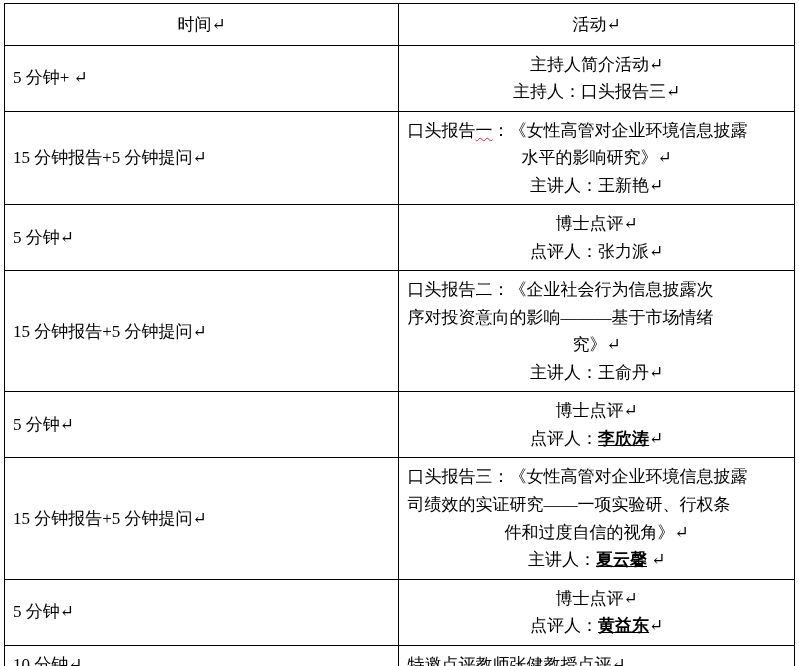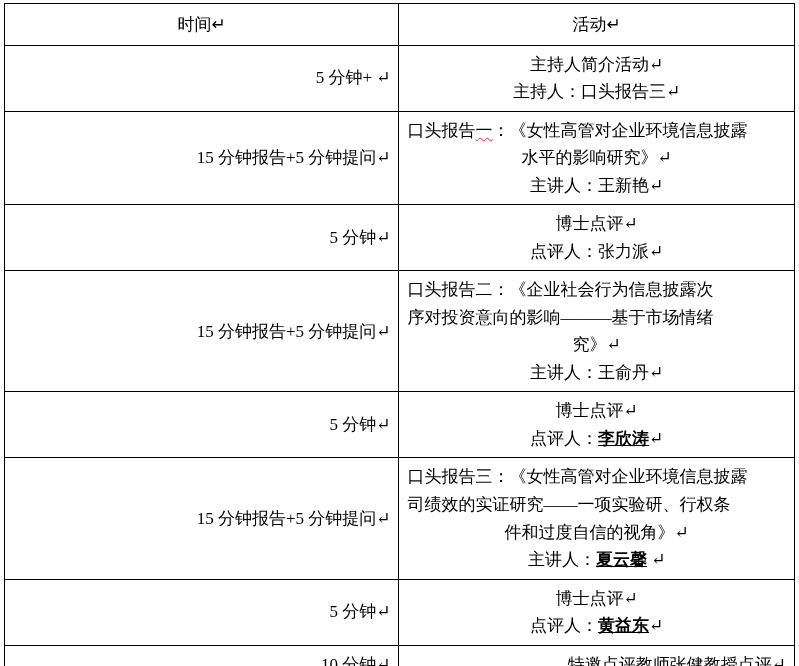--- a/index.html
+++ b/index.html
@@ -26,27 +26,26 @@
     vertical-align: middle;
   }
   .col-time { width: 394px; }
   .col-act  { width: 395px; }
 
   .cell {
     padding: 5px 8px;
     font-size: 17px;
     line-height: 1.62;
   }
-  .center { text-align: right; }
+  .center { text-align: left; }
 
   .hdr .cell {
     text-align: center;
     font-size: 17px;
     padding: 7px 8px 6px 8px;
-    font-family: Liberation Serif, serif;
   }
   .line { display: block; white-space: nowrap; }
   .u-wave {
     text-decoration: underline;
     text-decoration-style: wavy;
     text-decoration-color: #d02b2b;
     text-decoration-thickness: 1px;
   }
   .u-solid {
     text-decoration: underline;

